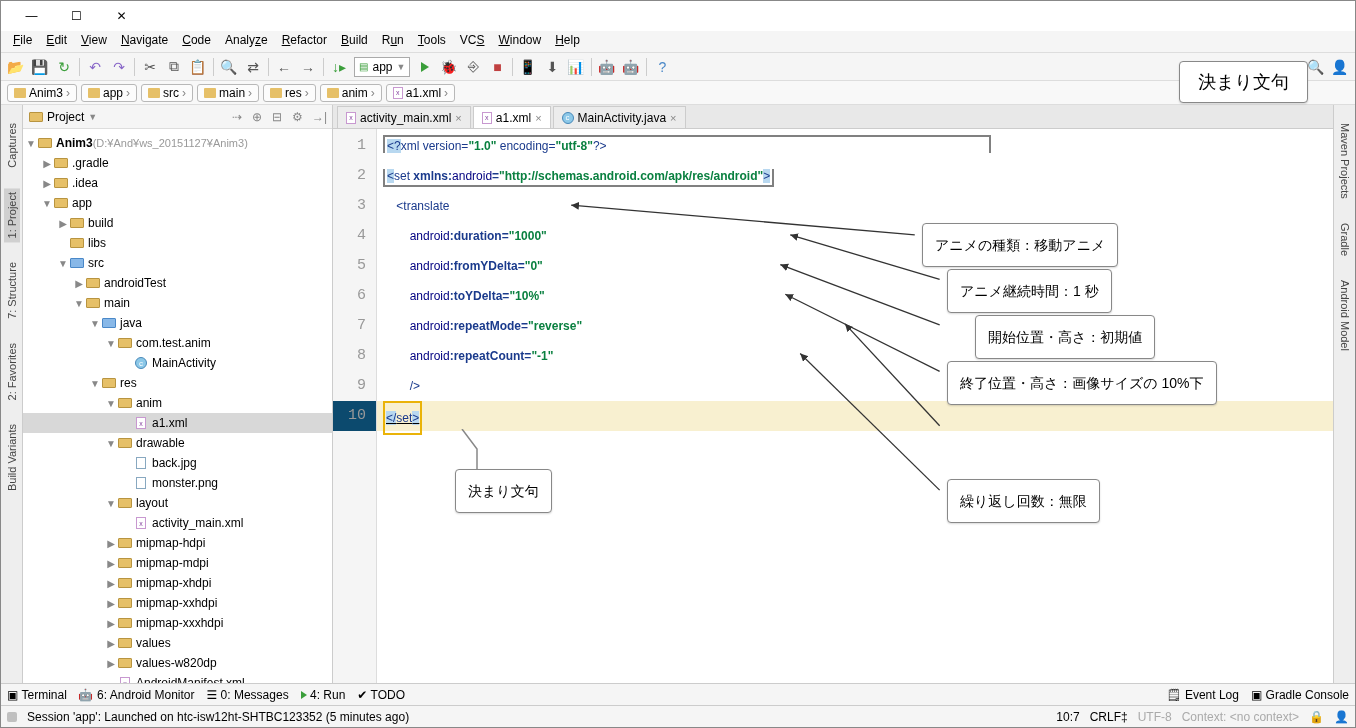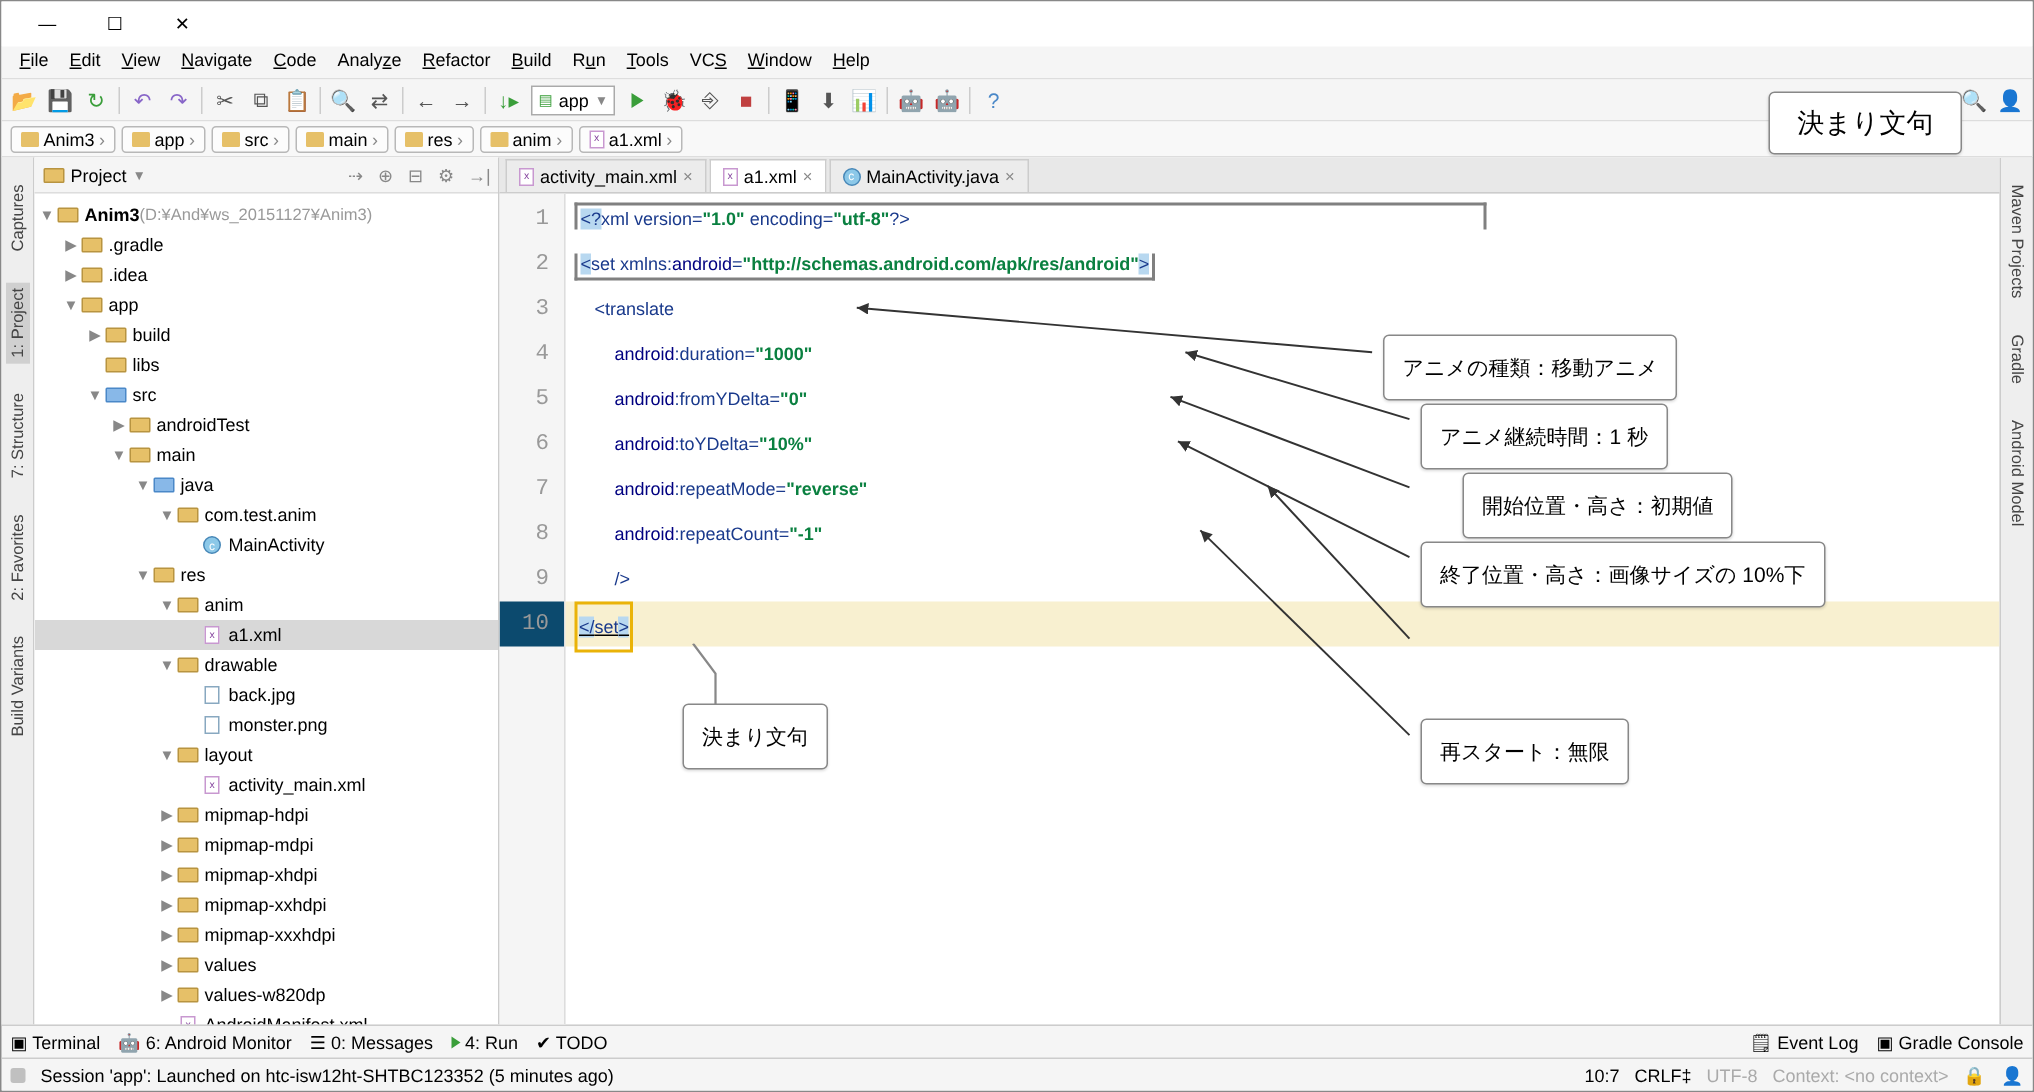--- a/index.html
+++ b/index.html
@@ -45,21 +45,21 @@
   .edtab.active { background:#fff; }
   .edtab .close { color:#888; font-size:11px; }
   .editor { flex:1; display:flex; overflow:hidden; position:relative; }
   .gutter { width:44px; background:#f5f5f5; border-right:1px solid #ddd; text-align:right; padding-top:2px; }
   .gutter .ln { height:30px; line-height:30px; padding-right:10px; color:#999; font-family:"Consolas","Courier New",monospace; font-size:15px; }
   .gutter .ln:last-child { background:#0c4a6e; }
   .code { flex:1; position:relative; font-family:"Consolas","Courier New",monospace; font-size:17px; line-height:30px; padding:2px 0 0 6px; }
   .codehl { position:absolute; left:0; top:272px; height:30px; width:100%; background:#f8f0d0; z-index:0; }
   .codeline { position:relative; z-index:1; height:30px; white-space:pre; }
   .c-tag { color:#1a3a8c; }
-  .c-attr { color:#1a3a8c; font-weight:normal; }
+  .c-attr { color:#1a3a8c; font-weight:bold; }
   .c-str { color:#0a8040; font-weight:bold; }
   .c-kw  { color:#000080; }
   .boxed { border:2px solid #eab308; display:inline-block; padding:0 1px;text-decoration:underline; }
   .selbg { background:#b8d8f0; }
   .annot-box { position:absolute; background:#fff; border:1px solid #888; border-radius:4px; padding:6px 12px; font-size:14px; font-family:"Meiryo","MS Gothic",sans-serif; z-index:5; box-shadow:0 1px 2px rgba(0,0,0,.15); }
   .bottombar { height:22px; display:flex; align-items:center; padding:0 6px; gap:12px; background:#f5f5f5; border-top:1px solid #ccc; font-size:11px; }
   .bottombar .spacer { flex:1; }
   .statusbar { height:22px; display:flex; align-items:center; padding:0 6px; gap:10px; background:#f5f5f5; border-top:1px solid #ccc; font-size:11px; }
   .statusbar .spacer { flex:1; }
   .sq { width:10px; height:10px; display:inline-block; background:#c0c0c0; border-radius:2px; }
@@ -454,21 +454,21 @@
             <line x1="565" y1="152" x2="415" y2="107" stroke="#333" stroke-width="1.3" marker-end="url(#ah)"></line>
             <line x1="565" y1="198" x2="405" y2="137" stroke="#333" stroke-width="1.3" marker-end="url(#ah)"></line>
             <line x1="565" y1="245" x2="410" y2="167" stroke="#333" stroke-width="1.3" marker-end="url(#ah)"></line>
             <line x1="565" y1="300" x2="470" y2="197" stroke="#333" stroke-width="1.3" marker-end="url(#ah)"></line>
             <line x1="565" y1="365" x2="425" y2="227" stroke="#333" stroke-width="1.3" marker-end="url(#ah)"></line>
           </svg>
           <div class="annot-box" style="top:94px; left:545px">アニメの種類：移動アニメ</div>
           <div class="annot-box" style="top:140px;left:570px">アニメ継続時間：1 秒</div>
           <div class="annot-box" style="top:186px;left:598px">開始位置・高さ：初期値</div>
           <div class="annot-box" style="top:232px;left:570px">終了位置・高さ：画像サイズの 10%下</div>
-          <div class="annot-box" style="top:350px;left:570px">再スタート：無限</div>
+          <div class="annot-box" style="top:350px;left:570px">繰り返し回数：無限</div>
           <div class="annot-box" style="top:340px;left:78px">決まり文句</div>
           <svg style="position:absolute;top:300px;left:60px;z-index:4" width="60" height="45">
               <path d="M40 42 L40 20 L25 0" stroke="#888" fill="none" stroke-width="1.5"></path>
               <path d="M22 -3 L28 3 L25 0 Z" fill="#888"></path>
             </svg>
         </div>
       </div>
 
       <div class="annot-box" style="position:absolute;top:-44px;right:25px;font-size:18px;padding:8px 18px">決まり文句</div>
     </div>

